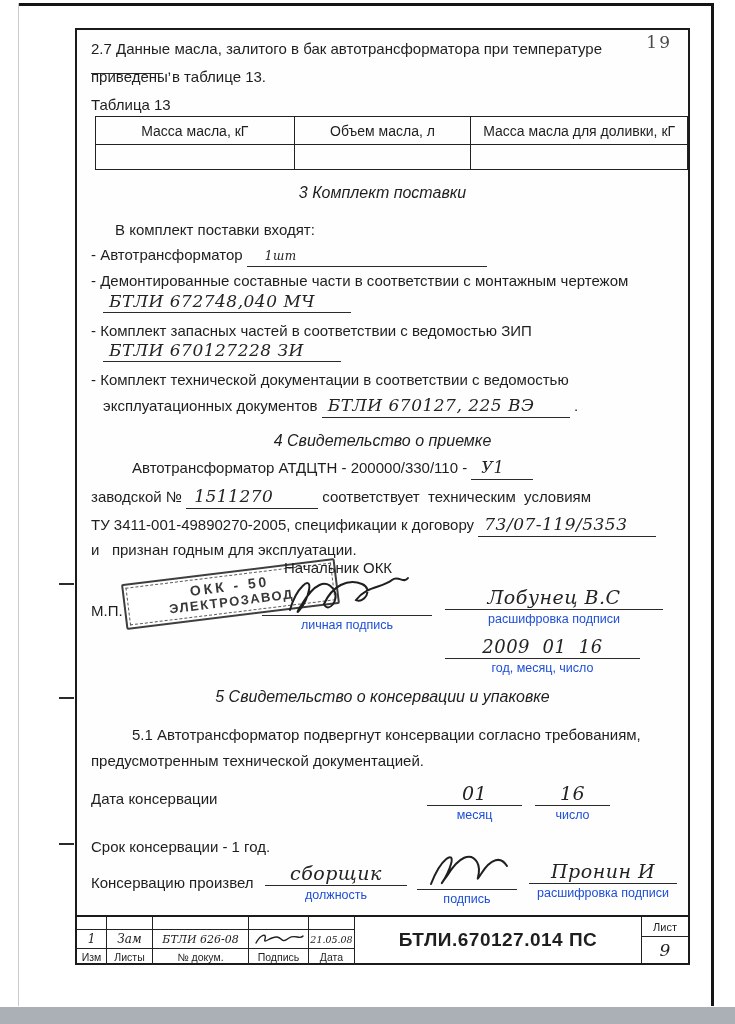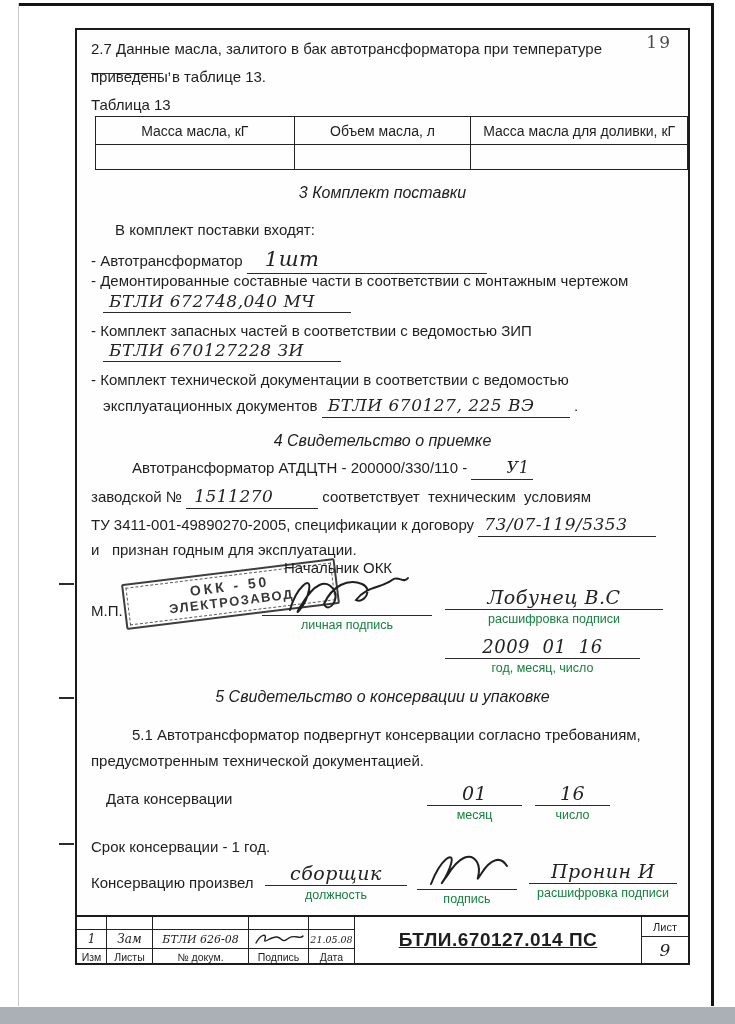--- a/index.html
+++ b/index.html
@@ -54,37 +54,37 @@
   .stamp-inner{
     border:1px dashed #5a5a5a;text-align:center;color:#383838;
     padding:2px 6px 3px;
   }
   .stamp-l1{font-size:14px;font-weight:bold;letter-spacing:3px;}
   .stamp-l2{font-size:13px;font-weight:bold;letter-spacing:1.5px;}
 
   
   .field{text-align:center;}
   .field .fval{border-bottom:1.5px solid #2a2a2a;padding-bottom:1px;min-height:18px;}
-  .field .fcap{font-size:12.5px;color:#15803d;padding-top:2px;}
+  .field .fcap{font-size:12.5px;color:#1d4ed8;padding-top:2px;}
   svg.sig{display:block;margin:0 auto;overflow:visible;}
   svg.sig path{fill:none;stroke:#1f1f1f;stroke-width:2;stroke-linecap:round;}
 
   
   .tb{
     position:absolute;left:0;right:0;bottom:0;height:48px;
     border-top:2px solid #1b1b1b;display:flex;box-sizing:border-box;background:#fff;
   }
   .tb-left{display:grid;grid-template-columns:30px 46px 96px 60px 46px;grid-template-rows:13px 19px 16px;}
   .tb-cell{border-right:1.5px solid #222;border-bottom:1.5px solid #222;
     display:flex;align-items:center;justify-content:center;overflow:hidden;box-sizing:border-box;}
   .tb-cell.last-row{border-bottom:none;}
   .tb-label{font-size:10.5px;}
   .tb-hand{font-family:"DejaVu Serif",serif;font-style:italic;font-size:12px;color:#1d1d1d;white-space:nowrap;}
   .tb-doc{flex:1;display:flex;align-items:center;justify-content:center;
-    border-right:1.5px solid #222;font-weight:bold;font-size:19px;letter-spacing:.5px;text-decoration:underline;}
+    border-right:1.5px solid #222;font-weight:bold;font-size:19px;letter-spacing:.5px;}
   .tb-right{width:46px;display:flex;flex-direction:column;}
   .tb-sheetcap{height:20px;border-bottom:1.5px solid #222;display:flex;align-items:center;justify-content:center;font-size:11px;box-sizing:border-box;}
   .tb-sheetnum{flex:1;display:flex;align-items:center;justify-content:center;
     font-family:"DejaVu Serif",serif;font-style:italic;font-size:17px;}
 </style>
 </head>
 <body>
 
 <div>
   <div class="scan-top"></div>
@@ -119,21 +119,21 @@
         <td></td>
       </tr>
     </tbody>
       </table>
 
     <div class="abs heading" style="top:154px;">3 Комплект поставки</div>
     <div class="abs txt" style="top:191px;left:38px;">В комплект  поставки входят:</div>
 
     <div class="abs txt" style="top:216px;left:14px;">
       <span>- Автотрансформатор</span>
-      <span class="handline" style="width:218px;"><span class="hand" style="font-size:21px;font-style:italic;">1шт</span></span>
+      <span class="handline" style="width:218px;"><span class="hand" style="font-size:12px;font-style:italic;">1шт</span></span>
     </div>
 
     <div class="abs txt" style="top:242px;left:14px;">- Демонтированные составные части в соответствии с монтажным чертежом</div>
     <div class="abs" style="top:261px;left:26px;">
       <span class="handline" style="width:238px;padding-left:6px;"><span class="hand">БТЛИ 672748,040 МЧ</span></span>
     </div>
 
     <div class="abs txt" style="top:292px;left:14px;">- Комплект  запасных частей в соответствии с ведомостью ЗИП</div>
     <div class="abs" style="top:310px;left:26px;">
       <span class="handline" style="width:228px;padding-left:6px;"><span class="hand">БТЛИ 670127228 ЗИ</span></span>
@@ -141,21 +141,21 @@
 
     <div class="abs txt" style="top:341px;left:14px;">- Комплект технической документации в соответствии с ведомостью</div>
     <div class="abs txt" style="top:365px;left:26px;">
       <span>эксплуатационных документов</span>
       <span class="handline" style="width:238px;padding-left:6px;"><span class="hand">БТЛИ 670127, 225 ВЭ</span></span>
       <span>.</span>
     </div>
 
     <div class="abs heading" style="top:402px;">4 Свидетельство о приемке</div>
 
-    <div class="abs txt" style="top:428px;left:55px;text-align:right;">
+    <div class="abs txt" style="top:428px;left:55px;">
       <span>Автотрансформатор АТДЦТН - 200000/330/110 -</span>
       <span class="handline" style="width:48px;padding-left:10px;"><span class="hand" style="font-size:16px;">У1</span></span>
     </div>
     <div class="abs txt" style="top:456px;left:14px;">
       <span>заводской №</span>
       <span class="handline" style="width:120px;padding-left:8px;"><span class="hand">1511270</span></span>
       <span class="ws-pre">соответствует  техническим  условиям</span>
     </div>
     <div class="abs txt" style="top:484px;left:14px;">
       <span>ТУ 3411-001-49890270-2005, спецификации к договору</span>
@@ -187,21 +187,21 @@
     </div>
     <div class="abs field" style="top:606px;left:368px;width:195px;">
       <div class="fval hand ws-pre" style="font-size:18px;">2009  01  16</div>
       <div class="fcap">год, месяц, число</div>
     </div>
 
     <div class="abs heading" style="top:658px;">5  Свидетельство о консервации и упаковке</div>
     <div class="abs txt" style="top:696px;left:55px;">5.1 Автотрансформатор подвергнут консервации согласно требованиям,</div>
     <div class="abs txt" style="top:722px;left:14px;">предусмотренным технической документацией.</div>
 
-    <div class="abs txt" style="top:760px;left:14px;margin-left:15px;">Дата консервации</div>
+    <div class="abs txt" style="top:760px;left:14px;">Дата консервации</div>
     <div class="abs field" style="top:752px;left:350px;width:95px;">
       <div class="fval hand" style="font-size:19px;">01</div>
       <div class="fcap">месяц</div>
     </div>
     <div class="abs field" style="top:752px;left:458px;width:75px;">
       <div class="fval hand" style="font-size:19px;">16</div>
       <div class="fcap">число</div>
     </div>
 
     <div class="abs txt" style="top:808px;left:14px;">Срок консервации - 1 год.</div>

